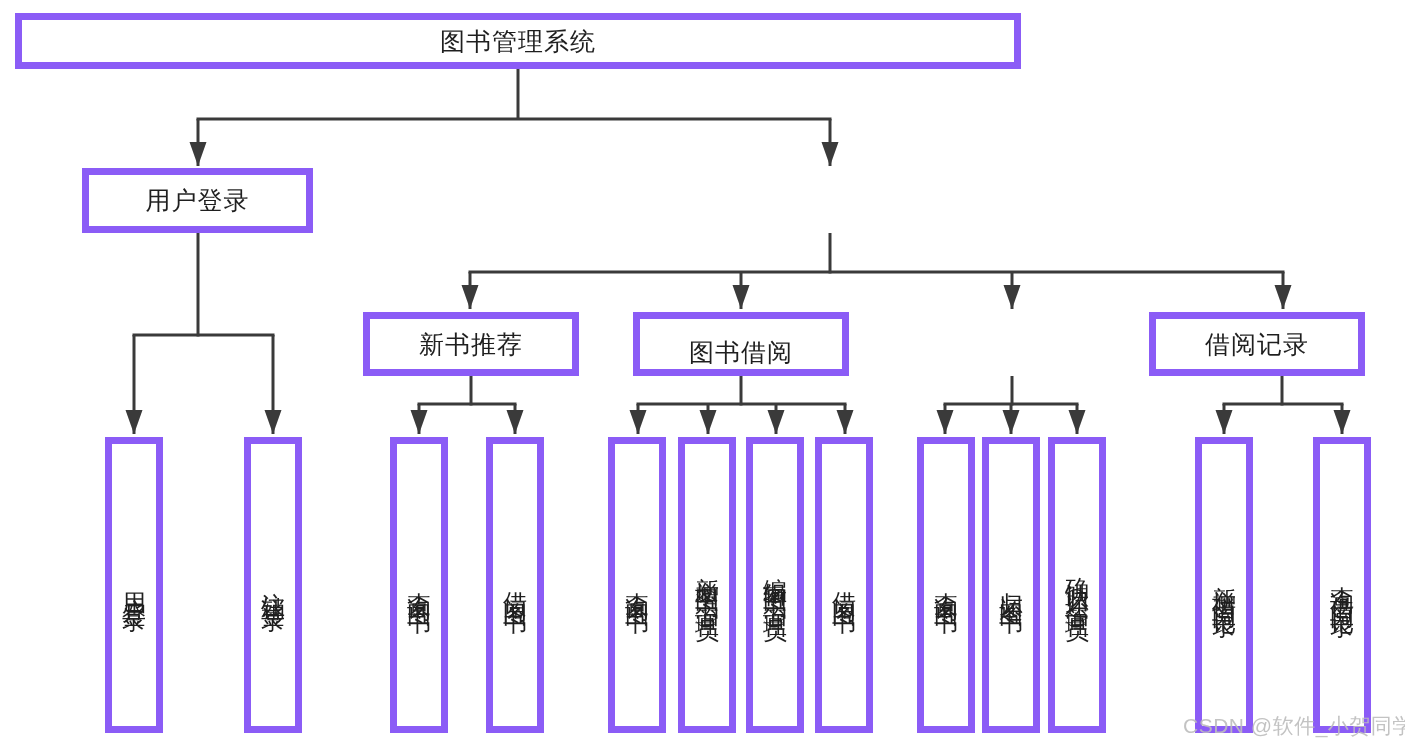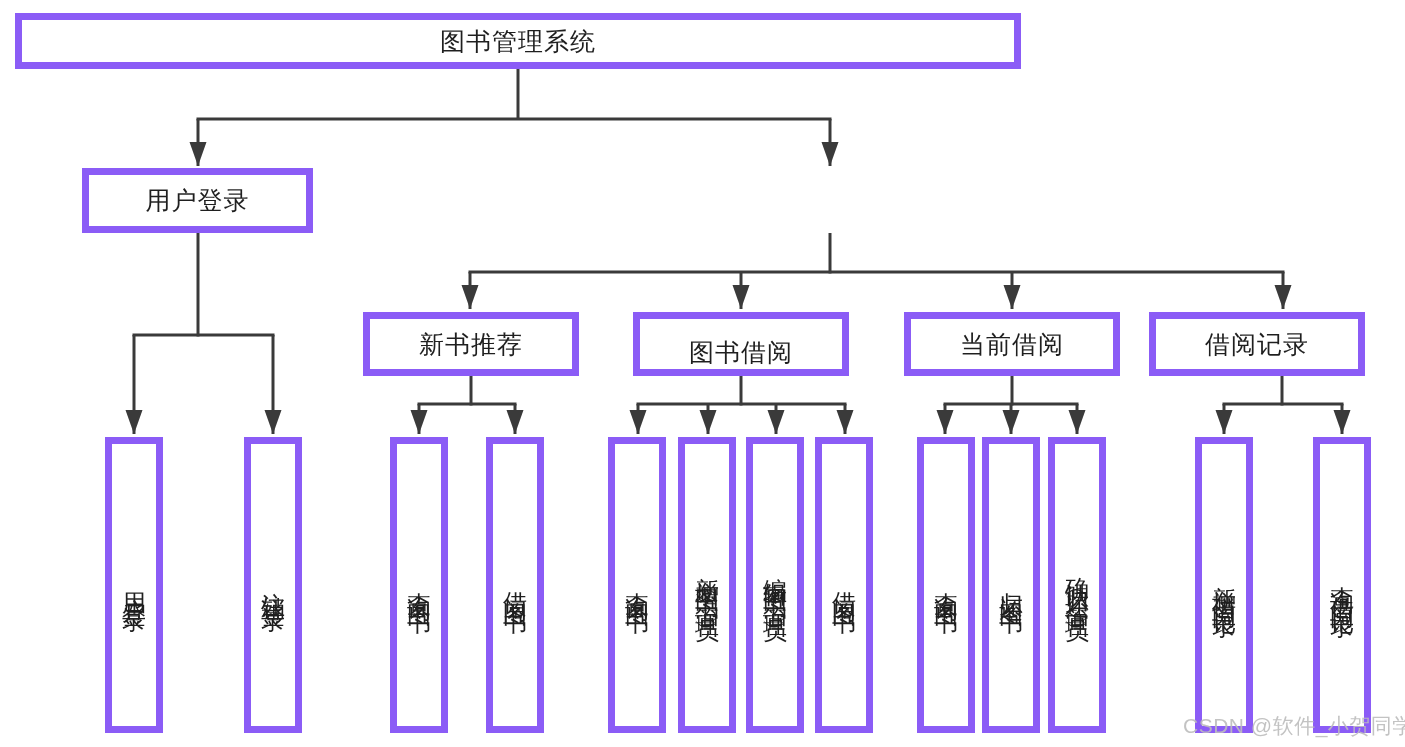--- a/index.html
+++ b/index.html
@@ -97,23 +97,20 @@
   <div class="box b-l2a">
     <span class="hlabel">用户登录</span>
   </div>
 
   <div class="box b-l3 b-l3a">
     <span class="hlabel">新书推荐</span>
   </div>
   <div class="box b-l3 b-l3b">
     <span class="hlabel">图书借阅</span>
   </div>
-  <div class="box b-l3 b-l3c">
-    <span class="hlabel">当前借阅</span>
-  </div>
   <div class="box b-l3 b-l3d">
     <span class="hlabel">借阅记录</span>
   </div>
 
   <div class="box leaf" style="left:105px">
     <span class="vtext">用户登录</span>
   </div>
   <div class="box leaf" style="left:244px">
     <span class="vtext">注销登录</span>
   </div>

